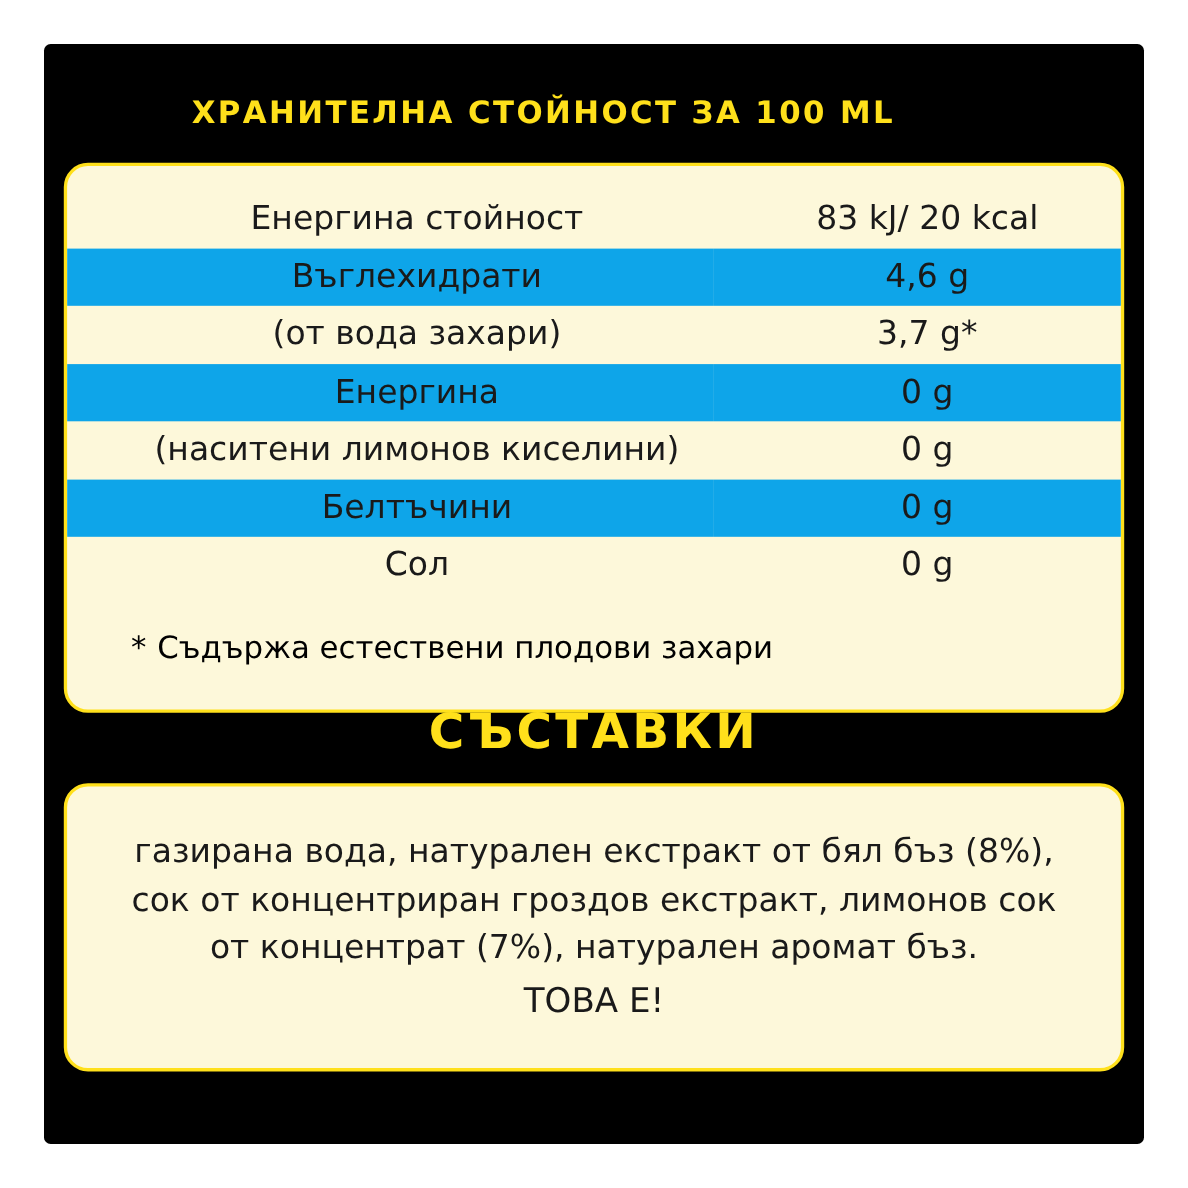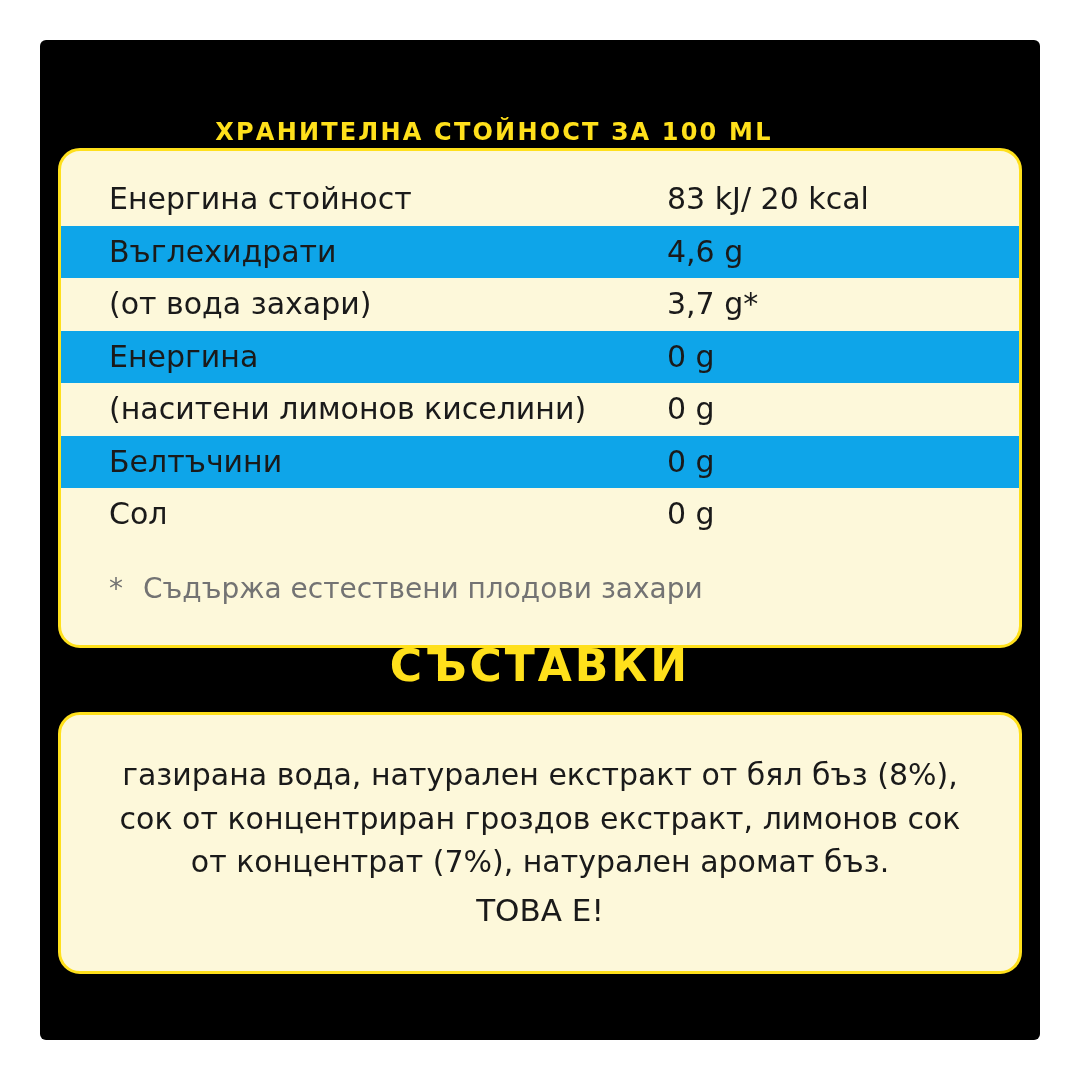--- a/index.html
+++ b/index.html
@@ -36,38 +36,38 @@
     font-family: "DejaVu Sans", sans-serif;
     font-weight: bold;
     text-align: center;
     letter-spacing: 1.5px;
   }
   .nutrition-heading {
     position: absolute;
     left: 0;
     top: 46px;
     width: 908px;
-    font-size: 24px;
+    font-size: 28px;
     letter-spacing: 2.2px;
-    margin-top: 32px;
   }
   .card {
     position: absolute;
     background: #fdf8da;
     border: 3px solid #ffe01b;
     border-radius: 22px;
     box-sizing: border-box;
   }
   .nutrition-card {
     left: 18px;
     top: 108px;
     width: 964px;
     height: 500px;
     padding: 22px 0 0 0;
     overflow: hidden;
+    text-align: center;
   }
   .nut-table {
     width: 100%;
     border-collapse: collapse;
     table-layout: fixed;
   }
   .nut-table td {
     font-size: 30px;
     color: #1a1a1a;
     font-family: "DejaVu Sans", sans-serif;
@@ -83,21 +83,21 @@
     padding-left: 18px;
   }
   .row-alt {
     background: #0ea5e9;
   }
   .footnote {
     position: absolute;
     left: 48px;
     bottom: 40px;
     font-size: 28px;
-    color: #737373;
+    color: #000000;
     font-family: "DejaVu Sans", sans-serif;
   }
   .footnote .star {
     display: inline-block;
     width: 34px;
   }
   .ingredients-heading {
     position: absolute;
     left: 0;
     top: 600px;

